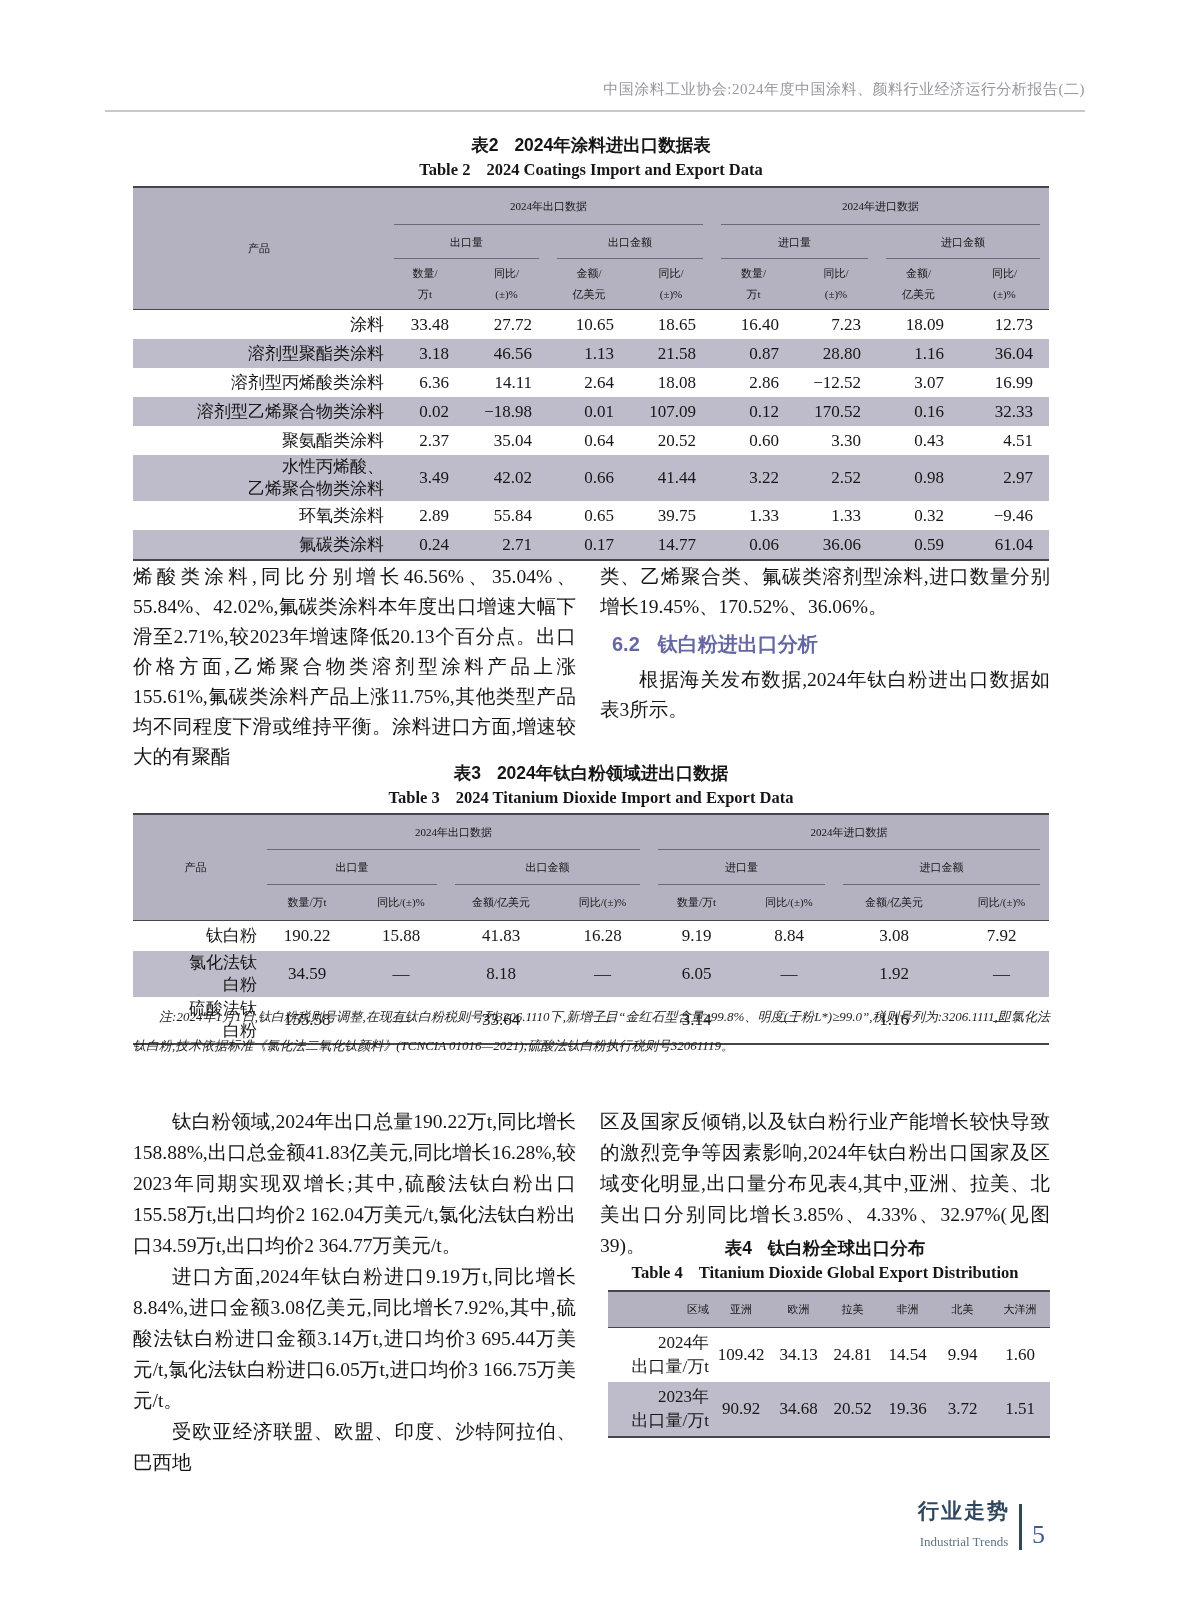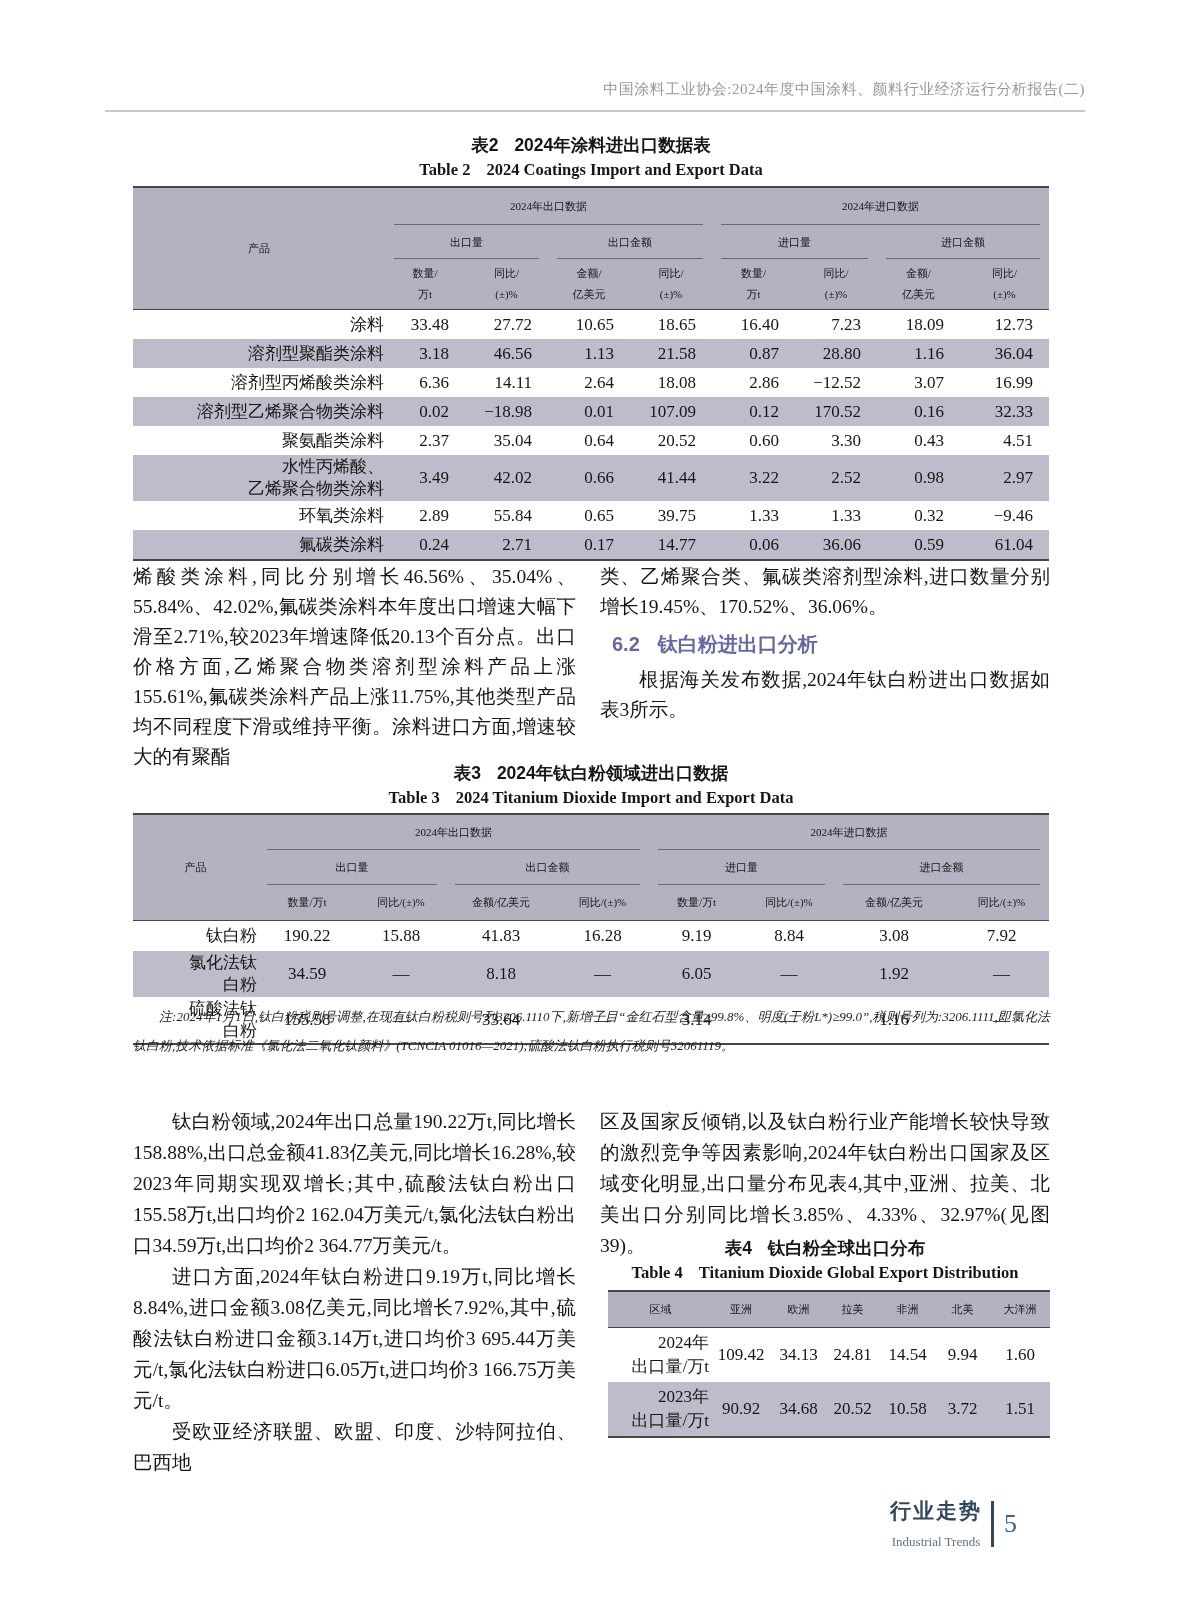--- a/index.html
+++ b/index.html
@@ -48,21 +48,21 @@
 
   #table3 { left:133px; top:813px; width:916px; }
   #table3 tr.g1 th { height:33px; }
   #table3 tr.g2 th { height:33px; }
   #table3 tr.units th { height:33px; }
   #table3 tbody td { height:28px; }
   #table3 td.num { text-align:center; }
 
   #table4 { left:608px; top:1290px; width:442px; }
   #table4 thead th { height:33px; text-align:center; }
-  #table4 th.region-h { text-align:center; padding-left:4px; }
+  #table4 th.region-h { text-align:right; padding-left:4px; }
   #table4 tbody td { height:52px; }
   #table4 td.product { line-height:24px; }
   #table4 td.num { text-align:center; }
 
   
   .col { position:absolute; text-align:justify; }
   .col p { margin:0; }
   .col .ind { text-indent:2em; }
   .b1 { top:562px; font-size:19.5px; line-height:30px; }
   .b1L { left:133px; width:443px; }
@@ -78,21 +78,21 @@
   h3.sec .no { margin-right:18px; }
 
   
   .tnote {
     position:absolute; left:133px; top:1002px; width:917px;
     font-style:italic; font-size:13px; line-height:29px;
     text-align:justify; text-indent:2em; color:#1d1d1d;
   }
 
   
-  .footer { position:absolute; left:890px; top:1497px; display:flex; align-items:center; }
+  .footer { position:absolute; left:918px; top:1497px; display:flex; align-items:flex-end; }
   .f-block { text-align:center; margin-right:9px; }
   .f-zh {
     font-family:"Liberation Sans","DejaVu Sans",sans-serif; font-weight:bold;
     font-size:21px; color:#30475e; letter-spacing:2px;
   }
   .f-en { font-size:13px; color:#5e7288; margin-top:9px; }
   .f-bar { width:3px; height:46px; background:#30475e; margin-right:10px; }
   .f-num { font-size:26px; color:#3b5e92; }
 </style>
 </head>
@@ -385,21 +385,21 @@
           <td class="num">14.54</td>
           <td class="num">9.94</td>
           <td class="num">1.60</td>
         </tr>
         <tr>
           <td class="product">2023年
 出口量/万t</td>
           <td class="num">90.92</td>
           <td class="num">34.68</td>
           <td class="num">20.52</td>
-          <td class="num">10.58</td>
+          <td class="num">19.36</td>
           <td class="num">3.72</td>
           <td class="num">1.51</td>
         </tr>
       </tbody>
   </table>
 
   <div class="footer">
     <div class="f-block">
       <div class="f-zh">行业走势</div>
       <div class="f-en">Industrial Trends</div>

